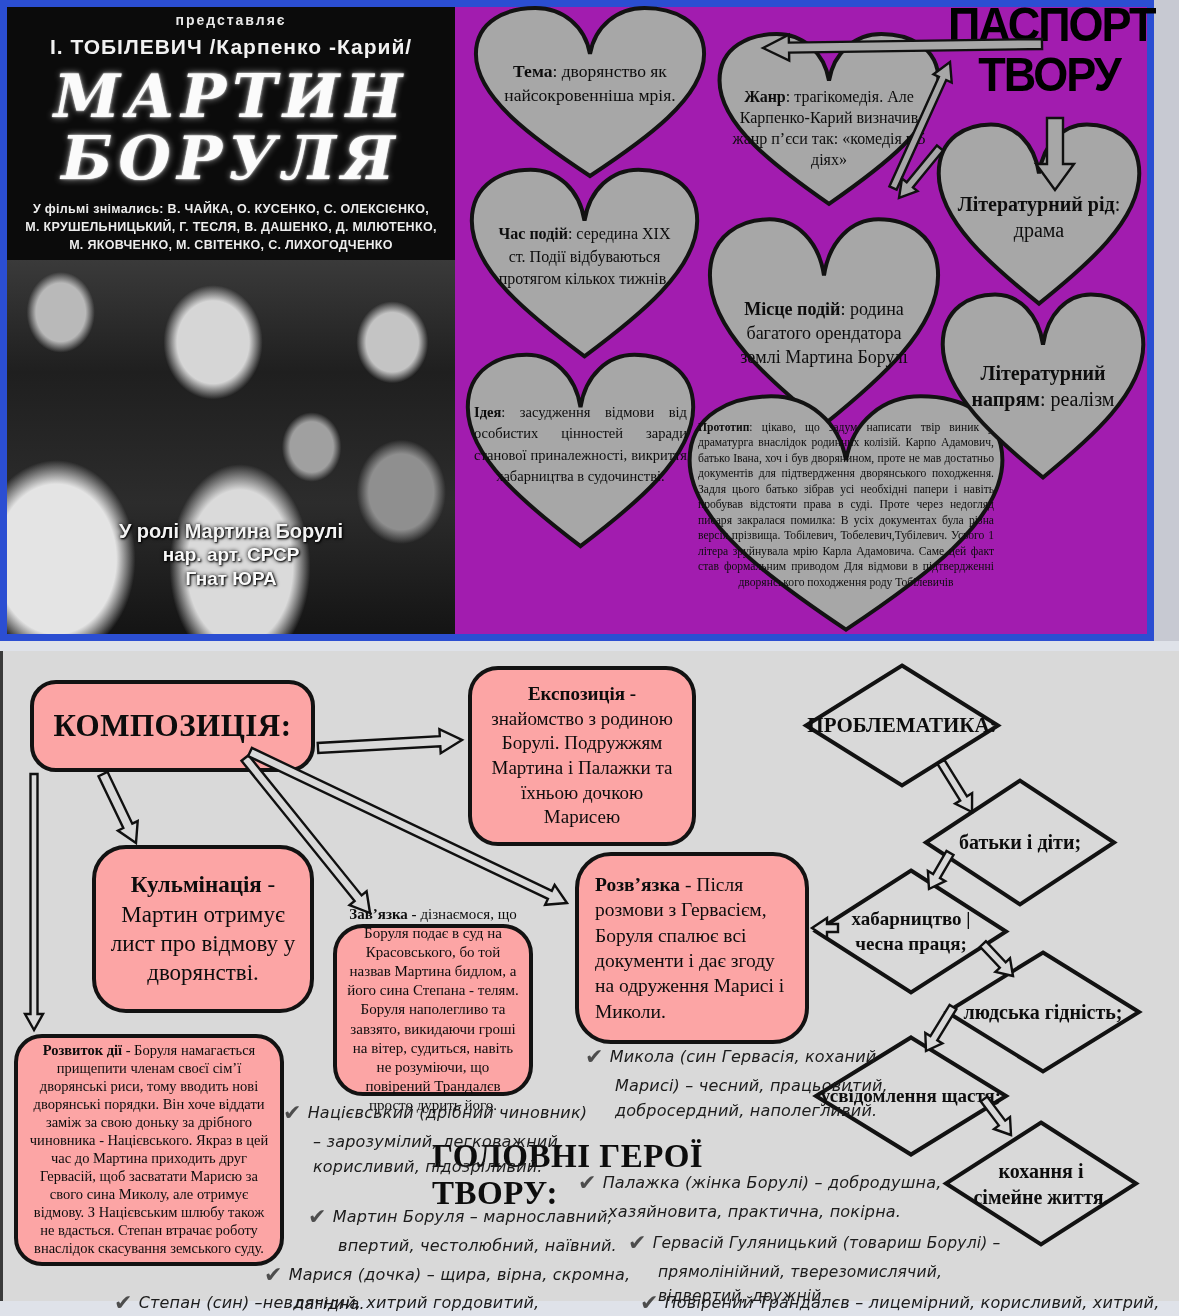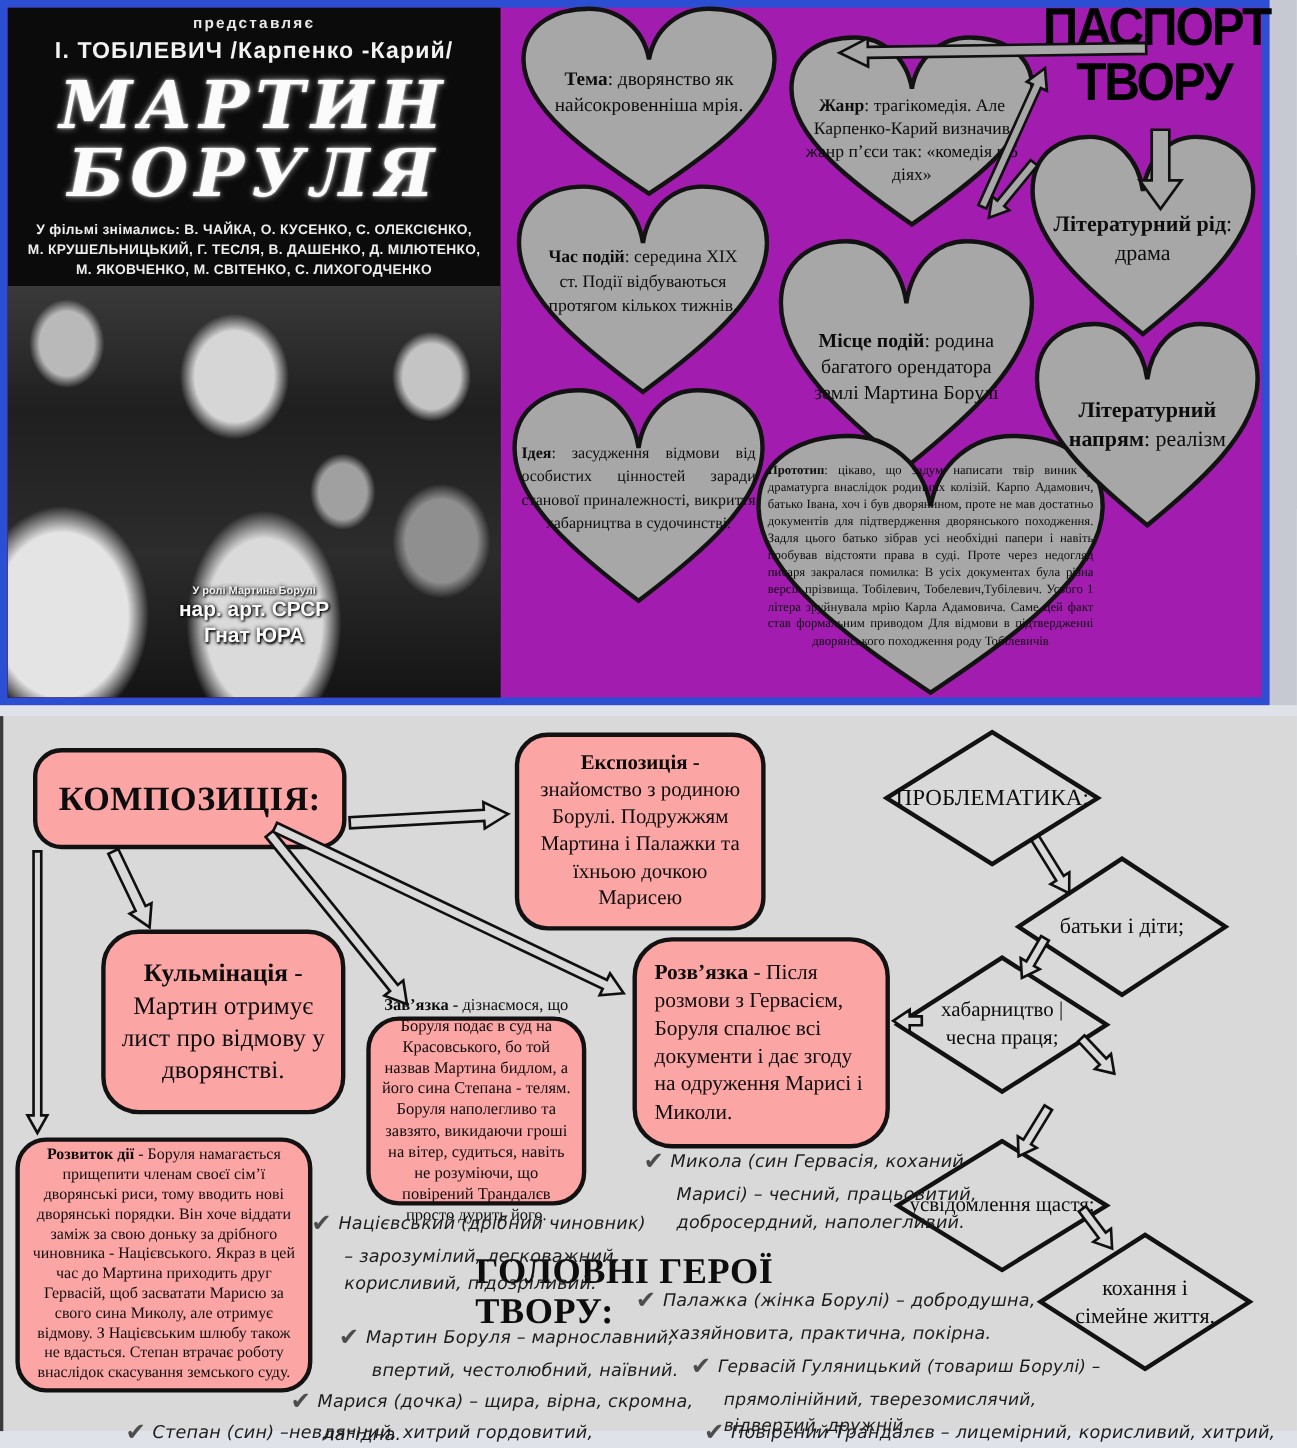--- a/index.html
+++ b/index.html
@@ -24,21 +24,21 @@
     background:
       radial-gradient(55px 65px at 12% 14%, #b9b9b9 0 45%, rgba(0,0,0,0) 62%),
       radial-gradient(80px 92px at 46% 22%, #d6d6d6 0 45%, rgba(0,0,0,0) 62%),
       radial-gradient(58px 66px at 86% 22%, #c4c4c4 0 45%, rgba(0,0,0,0) 62%),
       radial-gradient(120px 150px at 11% 80%, #e4e4e4 0 50%, rgba(0,0,0,0) 66%),
       radial-gradient(110px 160px at 52% 82%, #dadada 0 48%, rgba(0,0,0,0) 64%),
       radial-gradient(72px 84px at 88% 62%, #8f8f8f 0 45%, rgba(0,0,0,0) 62%),
       radial-gradient(48px 56px at 68% 50%, #a0a0a0 0 45%, rgba(0,0,0,0) 62%),
       linear-gradient(#3a3a3a, #1f1f1f 30%, #2c2c2c 65%, #141414); }
   .p-role { position:absolute; left:0; right:0; bottom:42px; text-shadow:0 0 4px #000, 1px 1px 2px #000; }
-  .p-role .r1 { font-size:10px; font-weight:bold; color:#f3f3f3; }
+  .p-role .r1 { font-size:20px; font-weight:bold; color:#f3f3f3; }
   .p-role .r2 { font-size:19px; font-weight:bold; color:#fafafa; line-height:1.3; }
 
   
   .passport-title { position:absolute; left:948px; top:0px; width:202px; text-align:center;
     font-family:"Liberation Sans","DejaVu Sans",sans-serif; font-weight:900; font-size:45px;
     line-height:1.02; letter-spacing:-2px; color:#000; transform:scaleY(1.08); transform-origin:top; }
 
   
   .heart { position:absolute; }
   .heart svg { position:absolute; inset:0; width:100%; height:100%; }
@@ -52,21 +52,21 @@
     background:#d9d9d9; border-left:3px solid #3a3a3a; }
 
   .cbox { position:absolute; border:4px solid #121212; border-radius:30px; background:#fca5a5;
     display:flex; align-items:center; justify-content:center; text-align:center;
     font-family:"Liberation Serif","DejaVu Serif",serif; color:#0d0d0d; }
   .comp-title { font-weight:bold; font-size:31px; letter-spacing:.5px; }
 
   .diamond { position:absolute; }
   .diamond svg { position:absolute; inset:0; width:100%; height:100%; }
   .diamond polygon { fill:#d9d9d9; stroke:#121212; stroke-width:4; vector-effect:non-scaling-stroke; }
-  .diamond .txt { font-weight:normal; }
+  .diamond .txt { font-weight:bold; }
 
   .heroes-title { position:absolute; left:432px; top:1138px; width:362px;
     font-family:"Liberation Serif","DejaVu Serif",serif; font-weight:bold; font-size:33px;
     color:#0d0d0d; letter-spacing:.5px; }
 
   .hero { position:absolute; font-family:"DejaVu Sans","Liberation Sans",sans-serif;
     font-style:italic; font-size:16px; line-height:1.55; color:#1c1c1c; letter-spacing:.2px;
     text-indent:-30px; padding-left:30px; }
   .check { font-style:normal; font-size:22px; color:#4d4d4d; margin-right:6px; vertical-align:-2px; }
 
@@ -223,20 +223,28 @@
 
   <div class="diamond" style="left:812px;top:868px;width:198px;height:127px">
     <svg viewBox="0 0 100 100" preserveAspectRatio="none">
         <polygon points="50,2 98,50 50,98 2,50"></polygon>
       </svg>
     <div class="txt" style="font-size:19px;line-height:1.3;padding:0 24px">
         <div>хабарництво | чесна праця;</div>
       </div>
   </div>
 
+  <div class="diamond" style="left:943px;top:950px;width:200px;height:124px">
+    <svg viewBox="0 0 100 100" preserveAspectRatio="none">
+        <polygon points="50,2 98,50 50,98 2,50"></polygon>
+      </svg>
+    <div class="txt" style="font-size:20px">
+        <div>людська гідність;</div>
+      </div>
+  </div>
 
   <div class="diamond" style="left:812px;top:1035px;width:198px;height:122px">
     <svg viewBox="0 0 100 100" preserveAspectRatio="none">
         <polygon points="50,2 98,50 50,98 2,50"></polygon>
       </svg>
     <div class="txt" style="font-size:19px">
         <div>усвідомлення щастя;</div>
       </div>
   </div>
 

